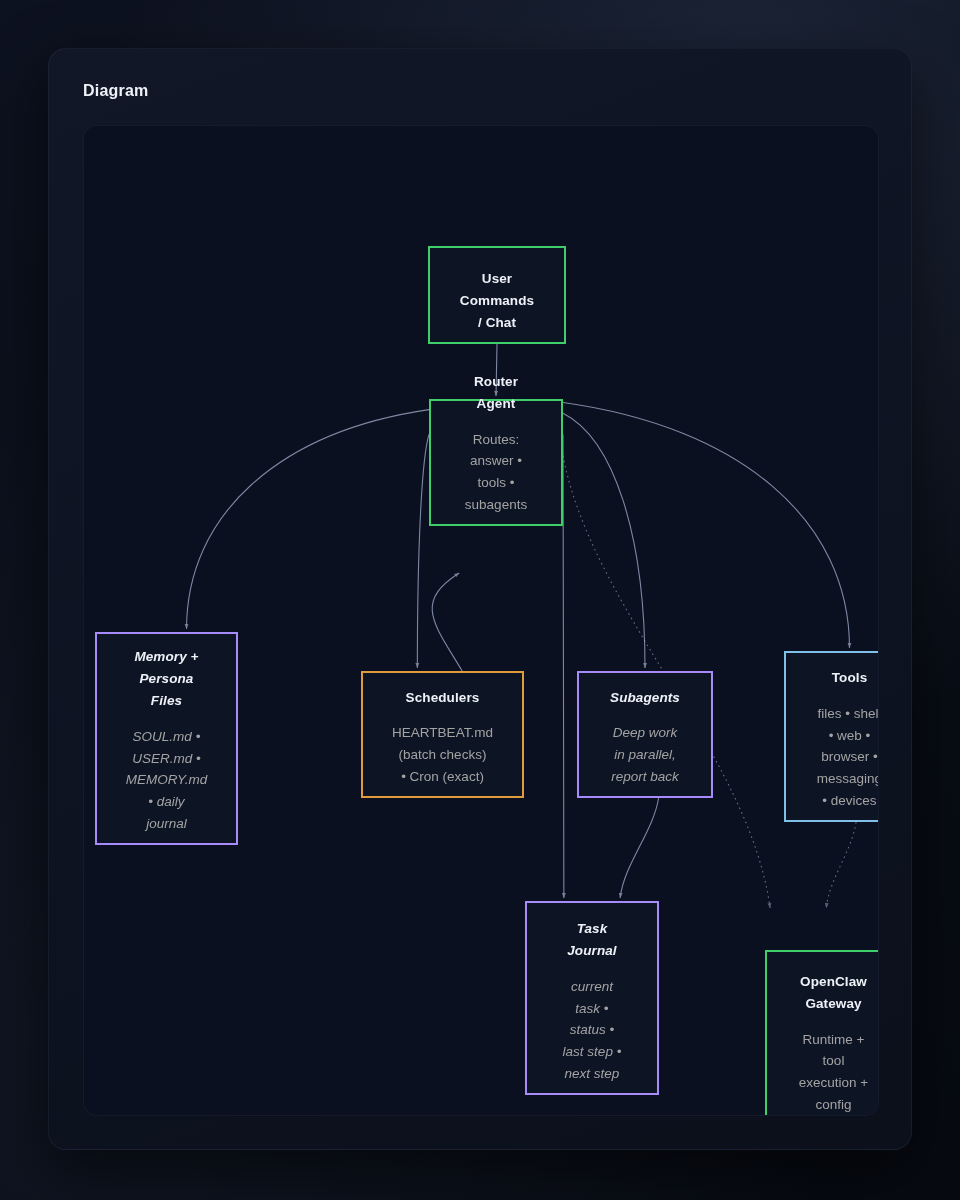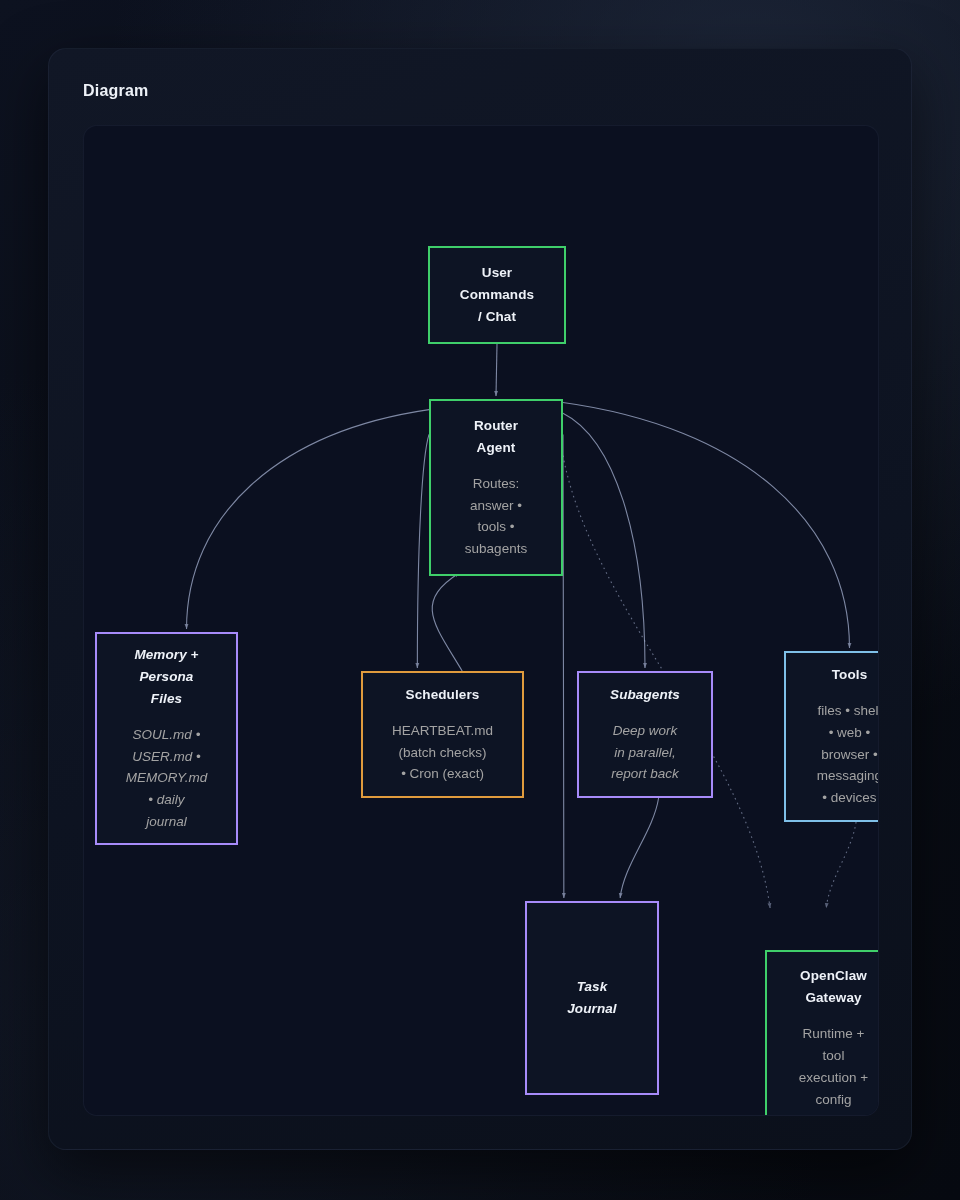--- a/index.html
+++ b/index.html
@@ -66,21 +66,21 @@
   }
 
   
   .node {
     position: absolute;
     border: 2px solid #888;
     background: #0d1424;
     display: flex;
     flex-direction: column;
     align-items: center;
-    justify-content: center;
+    justify-content: flex-end;
     text-align: center;
     padding: 8px 6px;
   }
   .node .n-title {
     font-size: 13.5px;
     font-weight: bold;
     color: #eef2f8;
     line-height: 1.62;
     letter-spacing: 0.1px;
   }
@@ -138,21 +138,21 @@
               <path d="M 574.6 672 C 569.2156 706, 539.986 738, 536.14 772" class="edge" marker-end="url(#arw)"></path>
               <path d="M 479 329.64 C 507.994 483.4424, 665.39 628.1976, 686.1 782" class="edge dotted" marker-end="url(#arw)"></path>
               <path d="M 772.05 696 C 767.8807999999999 725.24, 745.2479999999999 752.76, 742.27 782" class="edge dotted" marker-end="url(#arw)"></path>
             </g>
         </svg>
 
         <div id="node-layer">
             <div class="node nc-green compact" style="left: 344px; top: 120px; width: 138px; height: 98px;">
               <div class="n-title">User<br>Commands<br>/ Chat</div>
             </div>
-            <div class="node nc-green" style="left: 345px; top: 273px; width: 134px; height: 177px;">
+            <div class="node nc-green" style="left: 345px; top: 273px; width: 134px; height: 127px;">
               <div class="n-title">Router<br>Agent</div>
               <div class="n-body">Routes:<br>answer •<br>tools •<br>subagents</div>
             </div>
             <div class="node nc-purple" style="left: 11px; top: 506px; width: 143px; height: 213px;">
               <div class="n-title">Memory +<br>Persona<br>Files</div>
               <div class="n-body">SOUL.md •<br>USER.md •<br>MEMORY.md<br>• daily<br>journal</div>
             </div>
             <div class="node nc-orange" style="left: 260px; top: 545px; width: 163px; height: 127px;">
               <div class="n-title">Schedulers</div>
               <div class="n-body">HEARTBEAT.md<br>(batch checks)<br>• Cron (exact)</div>
@@ -160,20 +160,21 @@
             <div class="node nc-purple" style="left: 493px; top: 545px; width: 136px; height: 127px;">
               <div class="n-title">Subagents</div>
               <div class="n-body">Deep work<br>in parallel,<br>report back</div>
             </div>
             <div class="node nc-blue" style="left: 700px; top: 525px; width: 131px; height: 171px;">
               <div class="n-title">Tools</div>
               <div class="n-body">files • shell<br>• web •<br>browser •<br>messaging<br>• devices</div>
             </div>
             <div class="node nc-purple" style="left: 441px; top: 775px; width: 134px; height: 194px;">
               <div class="n-title">Task<br>Journal</div>
+              <div class="n-body">current<br>task •<br>status •<br>last step •<br>next step</div>
             </div>
             <div class="node nc-green" style="left: 645px; top: 824px; width: 137px; height: 176px; margin-left: 36px;">
               <div class="n-title">OpenClaw<br>Gateway</div>
               <div class="n-body">Runtime +<br>tool<br>execution +<br>config</div>
             </div>
           </div>
 
       </div>
     </div>
   </div>

